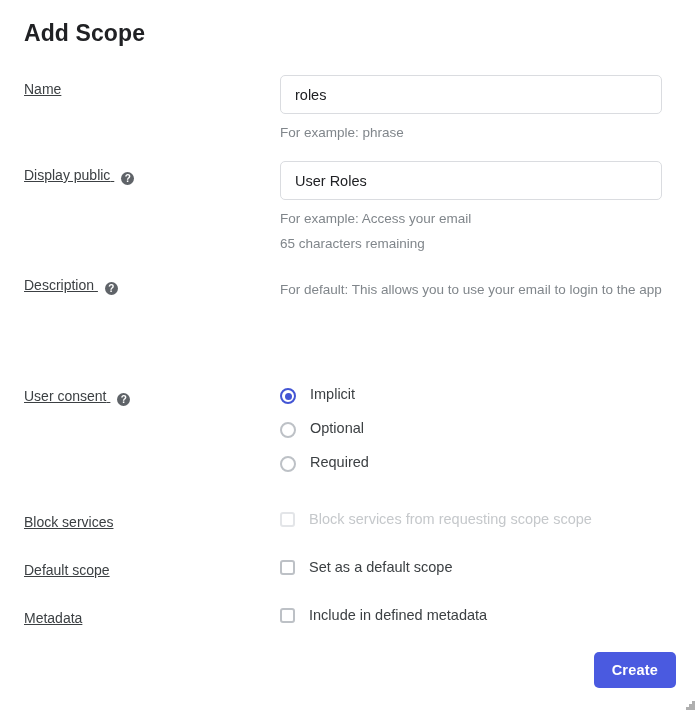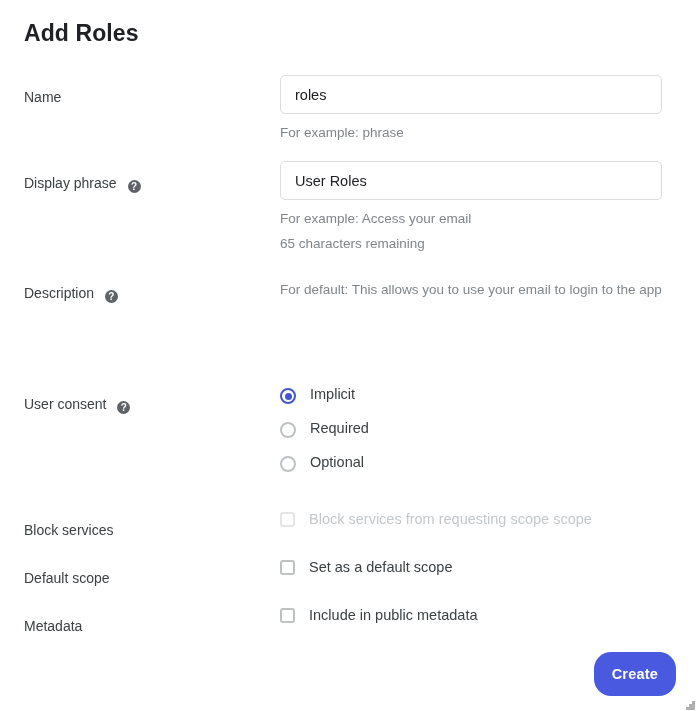--- a/index.html
+++ b/index.html
@@ -36,26 +36,27 @@
 
   
   .row {
     position: absolute;
     left: 0;
     width: 696px;
   }
   .row-label {
     position: absolute;
     left: 24px;
-    top: 12px;
+    top: 4px;
     width: 250px;
     font-size: 14px;
     color: #3c4043;
     line-height: 20px;
     white-space: nowrap;
+    text-decoration: underline;
   }
 
   .help-icon {
     display: inline-block;
     vertical-align: -2px;
     margin-left: 7px;
     width: 13px;
     height: 13px;
     border-radius: 50%;
     background: #5f6368;
@@ -168,24 +169,24 @@
   
   .actions {
     position: absolute;
     right: 20px;
     top: 652px;
     display: flex;
     align-items: center;
     gap: 12px;
   }
   .btn-primary {
-    height: 44px;
+    height: 36px;
     padding: 0 18px;
     border: none;
-    border-radius: 17px;
+    border-radius: 5px;
     background: #4a5ae0;
     color: #ffffff;
     font-family: "Liberation Sans", sans-serif;
     font-size: 14.5px;
     font-weight: 600;
     letter-spacing: .2px;
     cursor: pointer;
   }
   .btn-text {
     height: 36px;
@@ -208,35 +209,35 @@
     width: 9px;
     height: 9px;
     opacity: .55;
   }
 </style>
 </head>
 <body>
 
 <div class="panel">
 
-  <div class="page-title">Add Roles</div>
+  <div class="page-title">Add Scope</div>
 
   <div class="row" style="top:75px;">
     <div class="row-label">
       <span>Name</span>
     </div>
     <div class="row-field">
       <input class="text-input" type="text" value="roles" style="">
       <div class="hint">For example: phrase</div>
     </div>
   </div>
 
   <div class="row" style="top:161px;">
     <div class="row-label">
-      <span>Display phrase</span>
+      <span>Display public</span>
       <span class="help-icon">?</span>
     </div>
     <div class="row-field">
       <input class="text-input" type="text" value="User Roles" style="">
       <div class="hint">For example: Access your email</div>
       <div class="hint">65 characters remaining</div>
     </div>
   </div>
 
   <div class="row" style="top:271px;">
@@ -254,25 +255,25 @@
       <span>User consent</span>
       <span class="help-icon">?</span>
     </div>
     <div class="row-field">
       <div class="choice">
         <span class="radio checked"></span>
         <span class="choice-label">Implicit</span>
       </div>
       <div class="choice">
         <span class="radio"></span>
-        <span class="choice-label">Required</span>
+        <span class="choice-label">Optional</span>
       </div>
       <div class="choice">
         <span class="radio"></span>
-        <span class="choice-label">Optional</span>
+        <span class="choice-label">Required</span>
       </div>
     </div>
   </div>
 
   <div class="row" style="top:508px;">
     <div class="row-label">
       <span>Block services</span>
     </div>
     <div class="row-field">
       <div class="check-row disabled">
@@ -294,21 +295,21 @@
     </div>
   </div>
 
   <div class="row" style="top:604px;">
     <div class="row-label">
       <span>Metadata</span>
     </div>
     <div class="row-field">
       <div class="check-row">
         <span class="checkbox"></span>
-        <span class="check-label">Include in public metadata</span>
+        <span class="check-label">Include in defined metadata</span>
       </div>
     </div>
   </div>
 
   <div class="actions">
     <button class="btn-primary">Create</button>
   </div>
 
   <svg class="resize-handle" viewBox="0 0 9 9">
     <rect x="6" y="0" width="3" height="3" fill="#6f6f6f"></rect>

